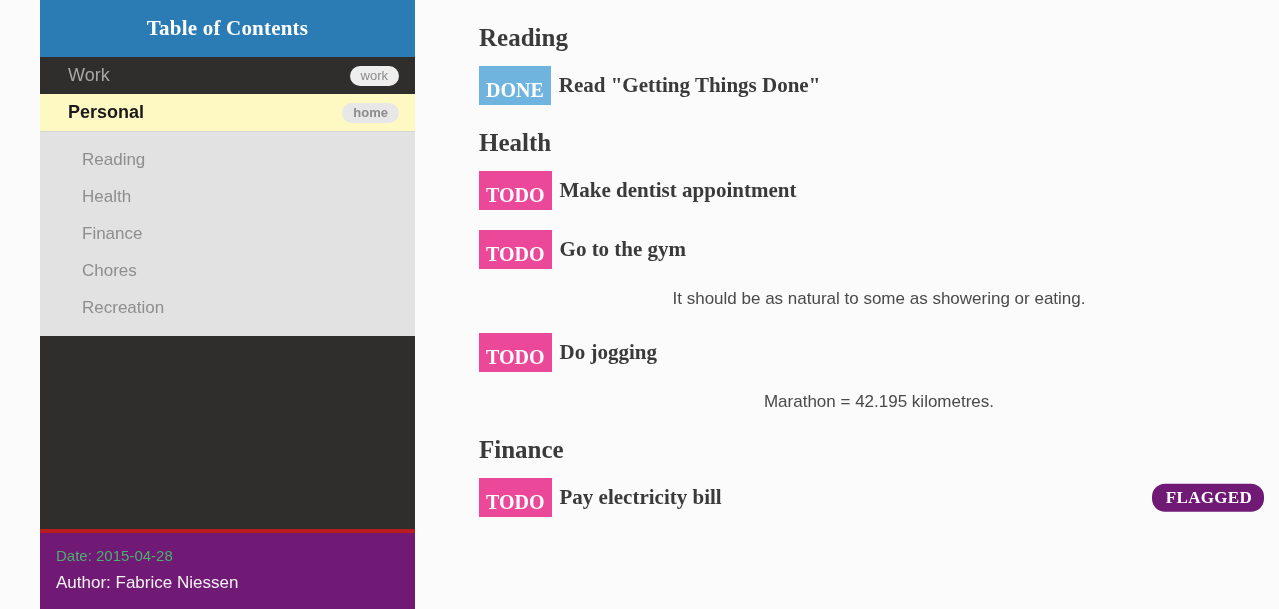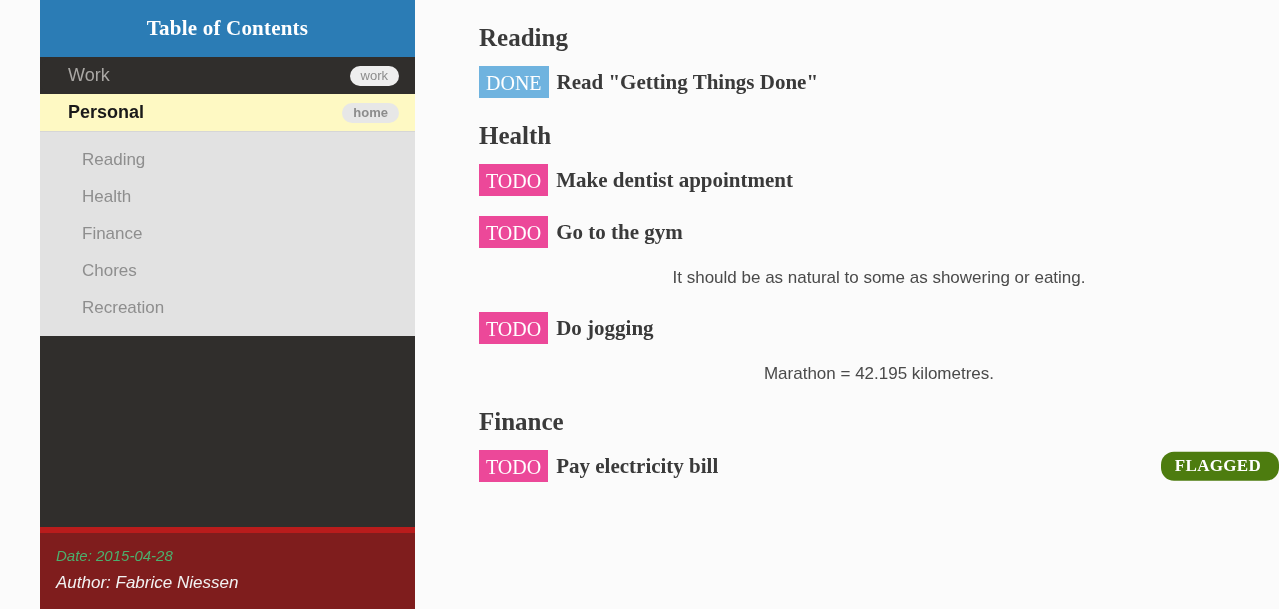--- a/index.html
+++ b/index.html
@@ -78,24 +78,23 @@
   .toc-child {
     height: 37px;
     display: flex;
     align-items: center;
     padding-left: 42px;
     color: #8e8e8e;
     font-size: 17px;
   }
   #sidebar-filler { flex: 1 1 auto; background: #302E2C; }
   #sidebar-footer {
-    background: #7f1d1d;
+    background: #701a75;
     padding: 14px 0 16px 16px;
-    border-top: 6px solid #b91c1c;
-    font-style: italic;
+    border-top: 4px solid #b91c1c;
   }
   #doc-date {
     color: #4caf6d;
     font-size: 15px;
     margin-bottom: 9px;
   }
   #doc-author {
     color: #f2f2f2;
     font-size: 17px;
   }
@@ -118,24 +117,24 @@
     margin: 0 0 14px 0;
   }
   .task-row {
     display: flex;
     align-items: center;
     margin: 0 0 20px 0;
     position: relative;
   }
   .kw {
     font-family: "Liberation Serif", serif;
-    font-weight: normal;
+    font-weight: bold;
     font-size: 20px;
     color: #ffffff;
-    padding: 5px 7px 2px 7px;
+    padding: 12px 7px 2px 7px;
     line-height: 1.25;
     margin-right: 8px;
     white-space: nowrap;
   }
   .kw.done { background: #6FB3DF; }
   .kw.todo { background: #ec4899; }
   .task-title {
     font-family: "Liberation Serif", serif;
     font-weight: bold;
     font-size: 21px;
@@ -143,30 +142,30 @@
   }
   .para {
     font-family: "Liberation Sans", sans-serif;
     font-size: 17px;
     color: #4a4a4a;
     margin: 0 0 24px 0;
     text-align: center;
   }
   .flag-badge {
     position: absolute;
-    right: 0;
+    right: 15px;
     top: 50%;
     transform: translateY(-50%);
-    background: #4d7c0f;
+    background: #701a75;
     color: #ffffff;
     border-radius: 13px;
     font-family: "Liberation Serif", serif;
     font-weight: bold;
     font-size: 17px;
-    padding: 4px 18px 5px 14px;
+    padding: 4px 12px 5px 14px;
     line-height: 1.15;
     letter-spacing: 0.3px;
   }
 
   
   #h-reading { margin-top: 6px; }
   #h-health { margin-top: 24px; }
   #h-finance { margin-top: 24px; }
 
   

